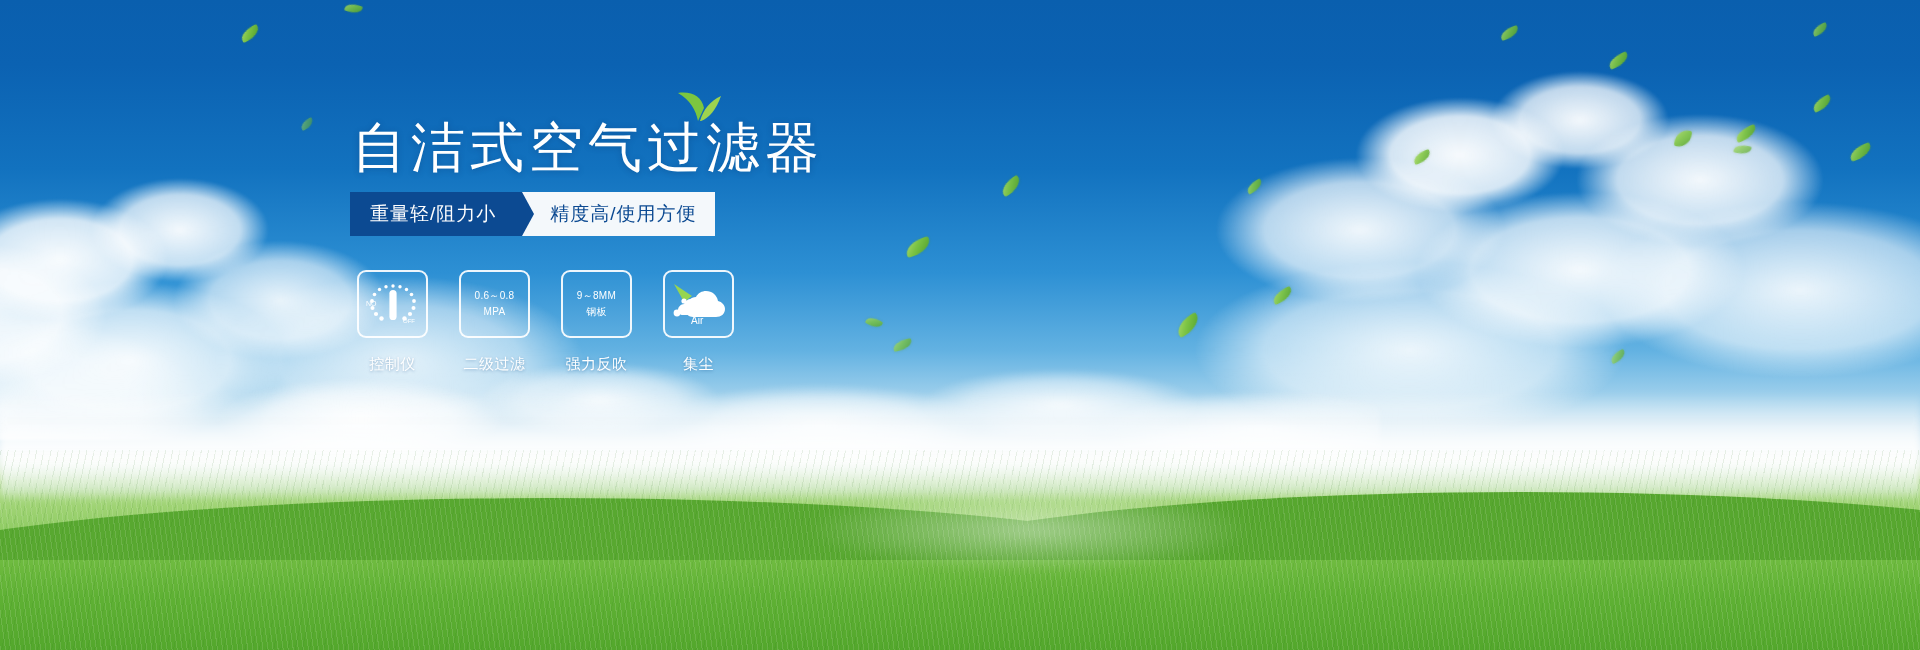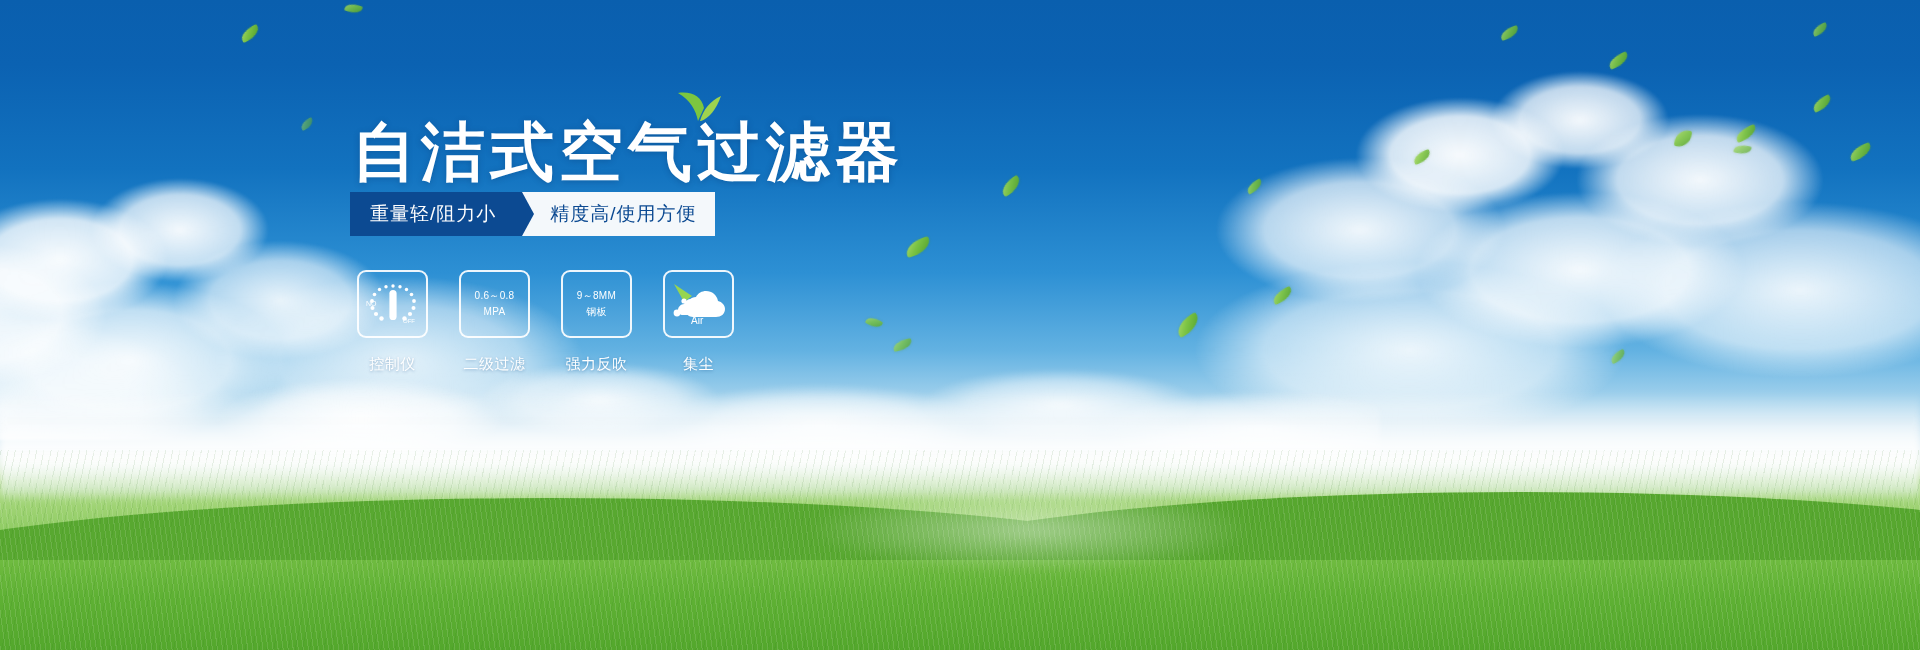--- a/index.html
+++ b/index.html
@@ -129,24 +129,24 @@
     border-radius:80% 12% 80% 12%;
     filter:blur(.6px);
     box-shadow:0 0 3px rgba(80,150,40,.35);
   }
 
   
   #content { position:absolute; left:0; top:0; width:1920px; height:650px; }
 
   #title {
     position:absolute; left:352px; top:120px;
-    font-size:64px; line-height:1;
+    font-size:54px; line-height:1;
     letter-spacing:5px;
     color:#ffffff;
-    font-weight:700;
+    font-weight:400;
     white-space:nowrap;
     text-shadow:0 1px 6px rgba(0,40,90,.28);
   }
   #title-leaf {
     position:absolute; left:676px; top:88px;
     width:46px; height:34px;
   }
 
   
   #tags { position:absolute; left:350px; top:192px; height:44px; display:flex;text-align:right; }

